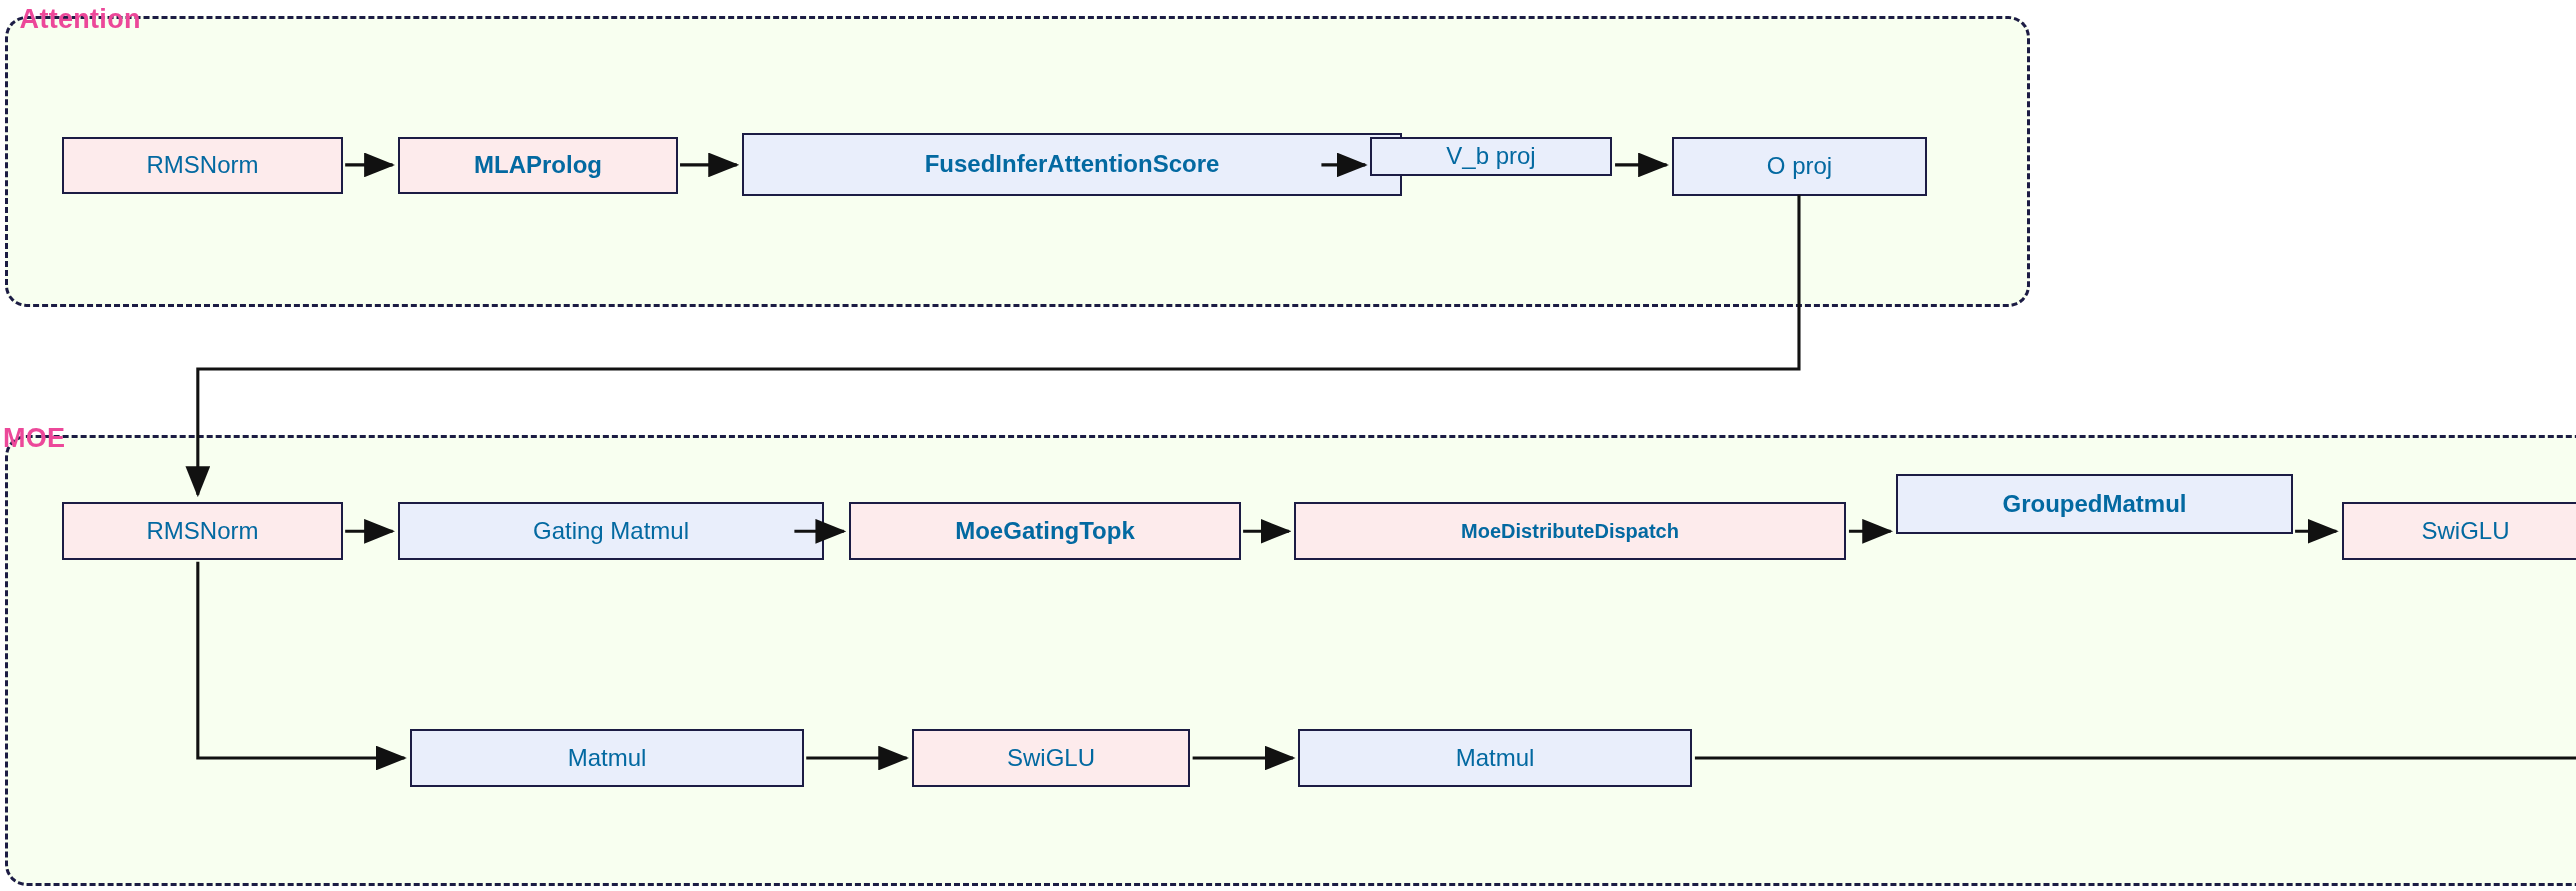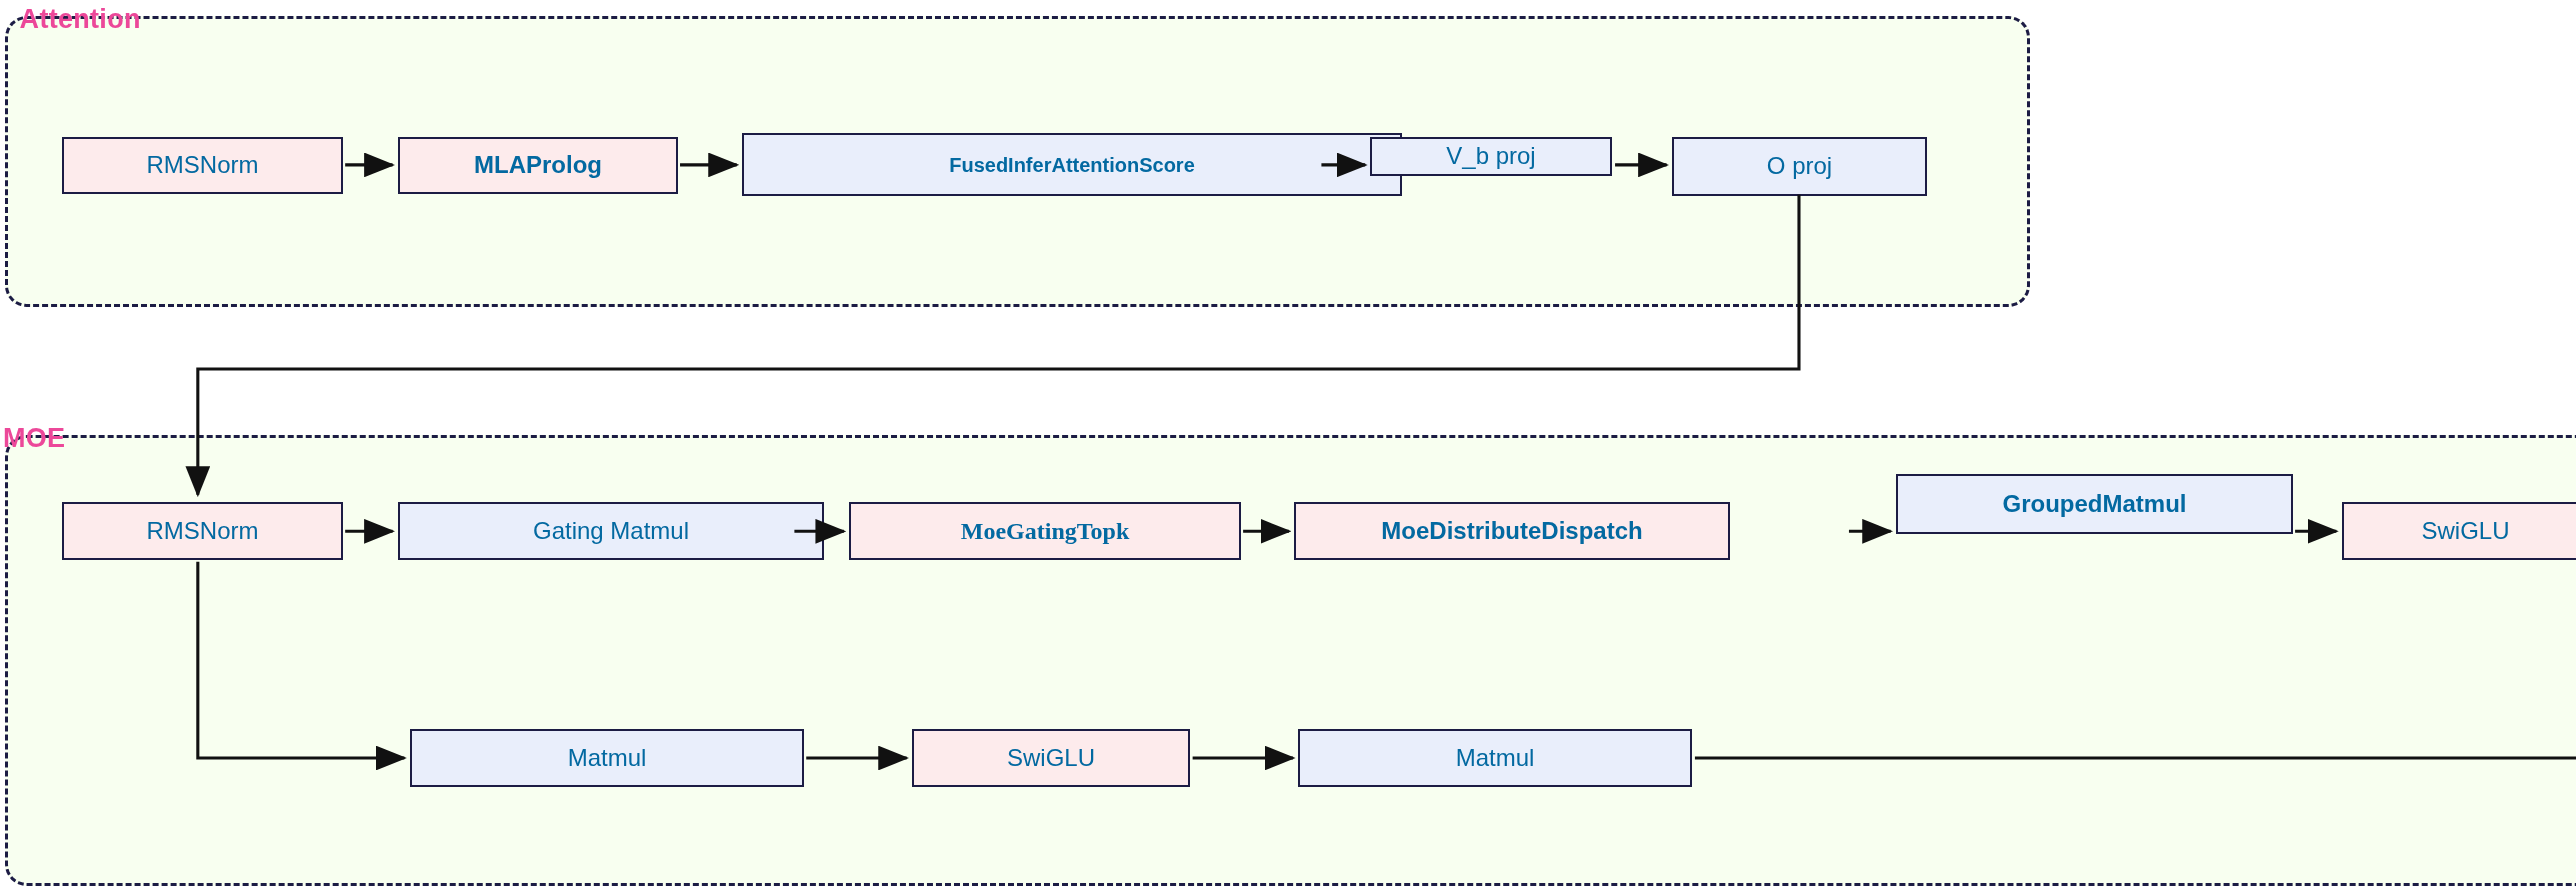--- a/index.html
+++ b/index.html
@@ -30,39 +30,39 @@
       <div class="group" style="left: 5.2px; top: 435px; width: 3727px; height: 451px;"></div>
       <div class="group-title" style="left: 3px; top: 423px; text-align: right;">MOE</div>
     </div>
   <div id="nodes-layer">
       <div class="node pink" style="left: 62px; top: 137px; width: 281px; height: 57px; font-size: 24px;">
         <span>RMSNorm</span>
       </div>
       <div class="node pink bold" style="left: 398px; top: 137px; width: 280px; height: 57px; font-size: 24px;">
         <span>MLAProlog</span>
       </div>
-      <div class="node blue bold" style="left: 742px; top: 133px; width: 660px; height: 63px; font-size: 20px;">
+      <div class="node blue bold" style="left: 742px; top: 133px; width: 660px; height: 63px; font-size: 24px;">
         <span>FusedInferAttentionScore</span>
       </div>
       <div class="node blue" style="left: 1370px; top: 137px; width: 242px; height: 39px; font-size: 24px;">
         <span>V_b proj</span>
       </div>
       <div class="node blue" style="left: 1672px; top: 137px; width: 255px; height: 59px; font-size: 24px;">
         <span>O proj</span>
       </div>
       <div class="node pink" style="left: 62px; top: 502px; width: 281px; height: 58px; font-size: 24px;">
         <span>RMSNorm</span>
       </div>
       <div class="node blue" style="left: 398px; top: 502px; width: 426px; height: 58px; font-size: 24px;">
         <span>Gating Matmul</span>
       </div>
-      <div class="node pink bold" style="left: 849px; top: 502px; width: 392px; height: 58px; font-size: 24px; font-family: Liberation Serif, serif;">
+      <div class="node pink bold" style="left: 849px; top: 502px; width: 392px; height: 58px; font-size: 24px;">
         <span>MoeGatingTopk</span>
       </div>
-      <div class="node pink bold" style="left: 1294px; top: 502px; width: 436px; height: 58px; font-size: 24px;">
+      <div class="node pink bold" style="left: 1294px; top: 502px; width: 552px; height: 58px; font-size: 20px;">
         <span>MoeDistributeDispatch</span>
       </div>
       <div class="node blue bold" style="left: 1896px; top: 474px; width: 397px; height: 60px; font-size: 24px;">
         <span>GroupedMatmul</span>
       </div>
       <div class="node pink" style="left: 2342px; top: 502px; width: 247px; height: 58px; font-size: 24px;">
         <span>SwiGLU</span>
       </div>
       <div class="node blue" style="left: 410px; top: 729px; width: 394px; height: 58px; font-size: 24px;">
         <span>Matmul</span>

